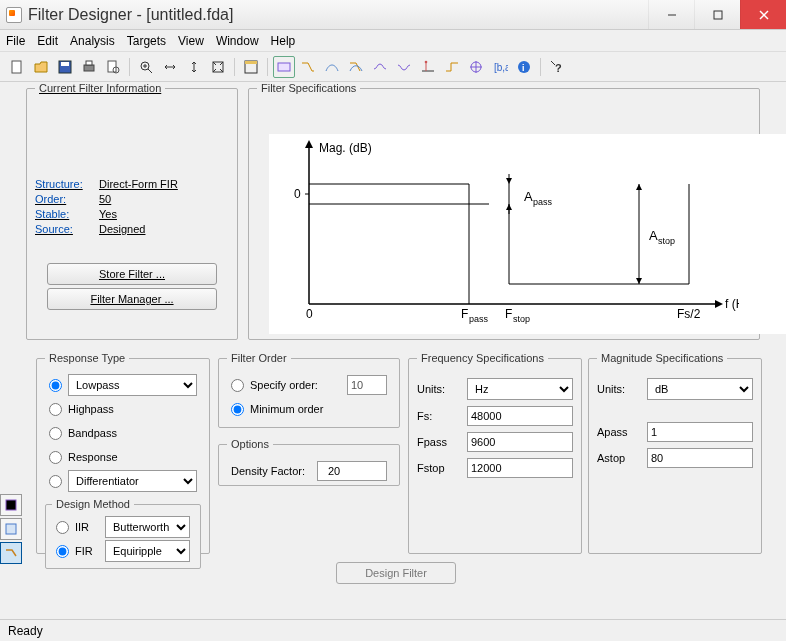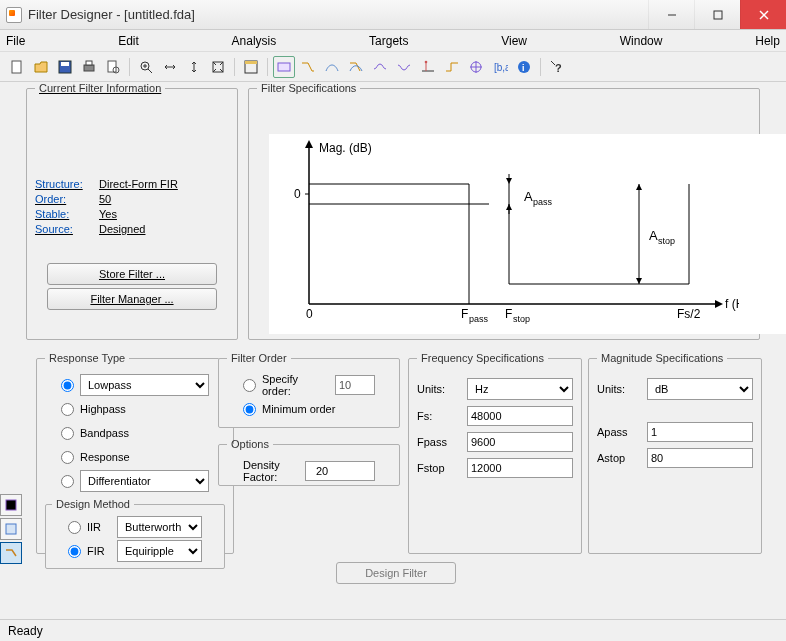--- a/index.html
+++ b/index.html
@@ -1,27 +1,27 @@
 <!DOCTYPE html>
 <html><head>
 <meta charset="utf-8">
 <style>
 * { box-sizing: border-box; margin: 0; padding: 0; }
 body { font-family: "Segoe UI", Tahoma, sans-serif; font-size: 11px; background: #f0f0f0; width: 786px; height: 641px; overflow: hidden; }
 
 .titlebar { height: 30px; background: linear-gradient(to bottom, #f8f8f8, #e8e8e8); border-bottom: 1px solid #ccc; display: flex; align-items: center; padding: 0 0 0 6px; }
 .titlebar-icon { width: 16px; height: 16px; background: #fff; border: 1px solid #999; border-radius: 2px; position: relative; margin-right: 6px; }
 .titlebar-icon::before { content: ""; position: absolute; left: 2px; top: 2px; width: 6px; height: 6px; background: linear-gradient(135deg, #f90, #f50); border-radius: 1px; }
-.titlebar-text { flex: 1; color: #333; font-size: 13px; }
+.titlebar-text { flex: 1; color: #333; font-size: 16px; }
 .winbtns { display: flex; height: 100%; }
 .winbtn { width: 46px; display: flex; align-items: center; justify-content: center; border-left: 1px solid rgba(0,0,0,0.05); }
 .winbtn.close { background: #e04343; color: #fff; }
 .winbtn svg { width: 10px; height: 10px; }
 
-.menubar { height: 22px; display: flex; align-items: center; padding: 0 6px; gap: 12px; background: #f0f0f0; color: #000; border-bottom: 1px solid #ddd; justify-content: space-between; }
+.menubar { height: 22px; display: flex; align-items: center; padding: 0 6px; gap: 12px; background: #f0f0f0; color: #000; border-bottom: 1px solid #ddd; }
 .menubar span { cursor: default; font-size: 12px; }
 
 .toolbar { height: 30px; display: flex; align-items: center; padding: 0 6px; background: #f0f0f0; border-bottom: 1px solid #d0d0d0; gap: 2px; }
 .tbtn { width: 22px; height: 22px; display: flex; align-items: center; justify-content: center; border-radius: 2px; }
 .tsep { width: 1px; height: 18px; background: #ccc; margin: 0 3px; }
 .tbtn svg { width: 16px; height: 16px; }
 
 .workarea { position: absolute; top: 82px; left: 0; right: 0; bottom: 22px; padding: 8px 10px; }
 
 fieldset { border: 1px solid #b0b0b0; border-radius: 2px; padding: 8px; position: absolute; background: #f0f0f0; }
@@ -40,21 +40,21 @@
 .leftstrip { position: absolute; left: 0px; top: 412px; display: flex; flex-direction: column; gap: 2px; }
 .ls-btn { width: 22px; height: 22px; border: 1px solid #999; background: #f5f5f5; display: flex; align-items: center; justify-content: center; }
 .ls-btn.active { border: 1px solid #005499; background: #cfe4f5; }
 
 .resp { left: 36px; top: 270px; width: 174px; height: 202px; }
 .fo { left: 218px; top: 270px; width: 182px; height: 76px; }
 .opts { left: 218px; top: 356px; width: 182px; height: 48px; }
 .freq { left: 408px; top: 270px; width: 174px; height: 202px; }
 .mag  { left: 588px; top: 270px; width: 174px; height: 202px; }
 
-.radio-row { display: flex; align-items: center; gap: 6px; margin: 2px 16px; height: 22px; }
+.radio-row { display: flex; align-items: center; gap: 6px; margin: 2px 4px; height: 22px; }
 input[type=radio] { margin: 0; }
 select, input[type=text] { border: 1px solid #999; font-size: 11px; padding: 1px 3px; height: 20px; background: #fff; }
 select { height: 22px; }
 
 .dfbtn { position: absolute; left: 336px; top: 480px; width: 120px; height: 22px; border: 1px solid #aaa; background: #f0f0f0; border-radius: 3px; color: #777; cursor: default; font-size: 11px; }
 
 .statusbar { position: absolute; bottom: 0; left: 0; right: 0; height: 22px; background: #f0f0f0; border-top: 1px solid #ccc; display: flex; align-items: center; padding: 0 8px; font-size: 12px; }
 
 .field-row { display: flex; align-items: center; margin: 6px 0; }
 .field-row label { width: 50px; }

